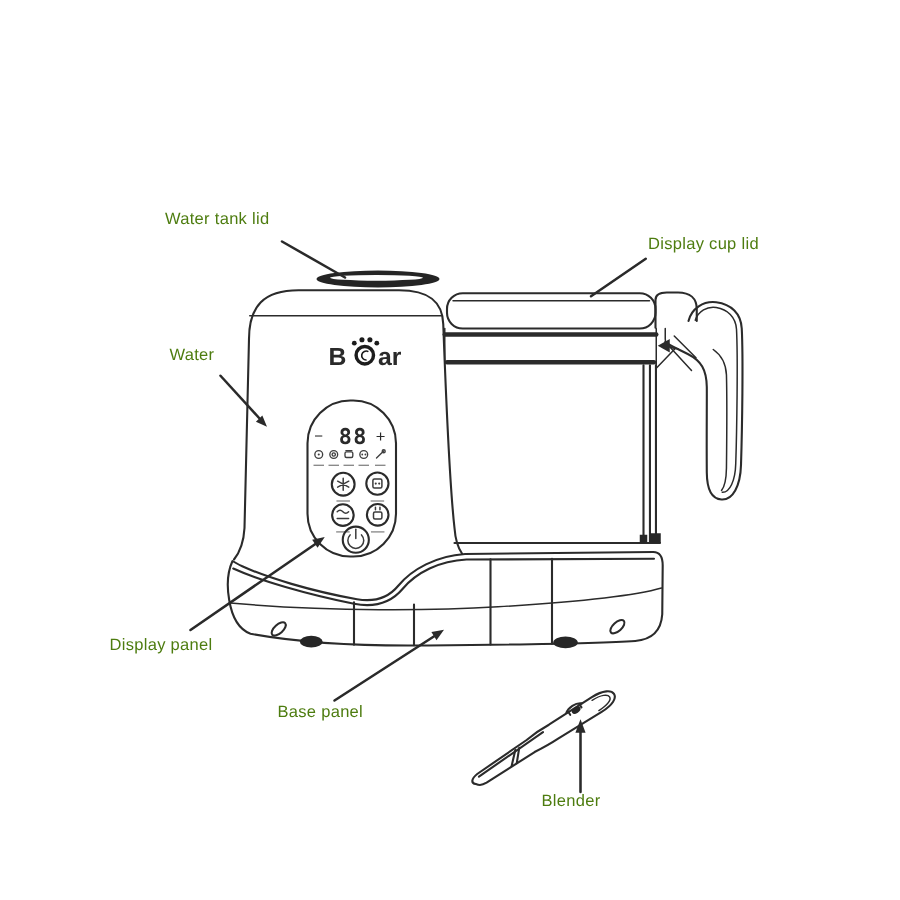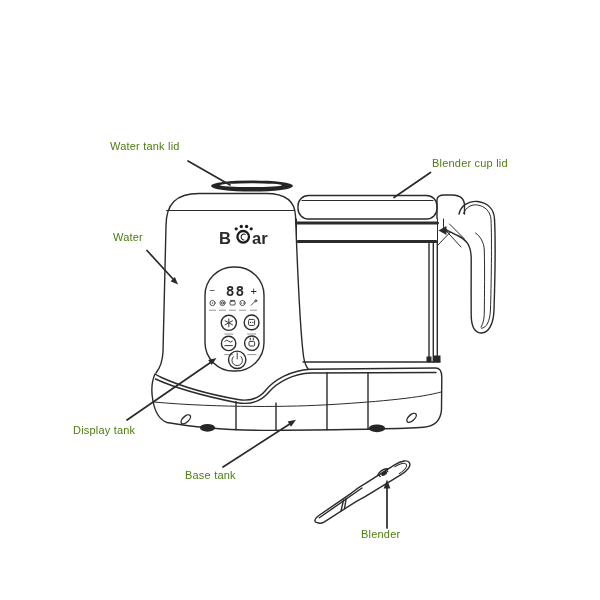--- a/index.html
+++ b/index.html
@@ -174,18 +174,18 @@
 
       <path class="leader" d="M223,467 L290.5,423.5"></path>
       <polygon class="ah" points="296,419.8 291,426.8 287.6,421.4"></polygon>
 
       <path class="leader" d="M387,528 L387,487"></path>
       <polygon class="ah" points="387,479.5 383.6,488.5 390.4,488.5"></polygon>
     </g>
   </svg>
 
   <div class="part-label" style="left:110px;top:139px">Water tank lid</div>
-  <div class="part-label" style="left:432px;top:156px">Blender cup lid</div>
+  <div class="part-label" style="left:432px;top:156px">Display cup lid</div>
   <div class="part-label" style="left:113px;top:230px">Water</div>
-  <div class="part-label" style="left:73px;top:423px">Display tank</div>
-  <div class="part-label" style="left:185px;top:468px">Base tank</div>
+  <div class="part-label" style="left:73px;top:423px">Display panel</div>
+  <div class="part-label" style="left:185px;top:468px">Base panel</div>
   <div class="part-label" style="left:361px;top:527px">Blender</div>
 </div>
 
 </body></html>

